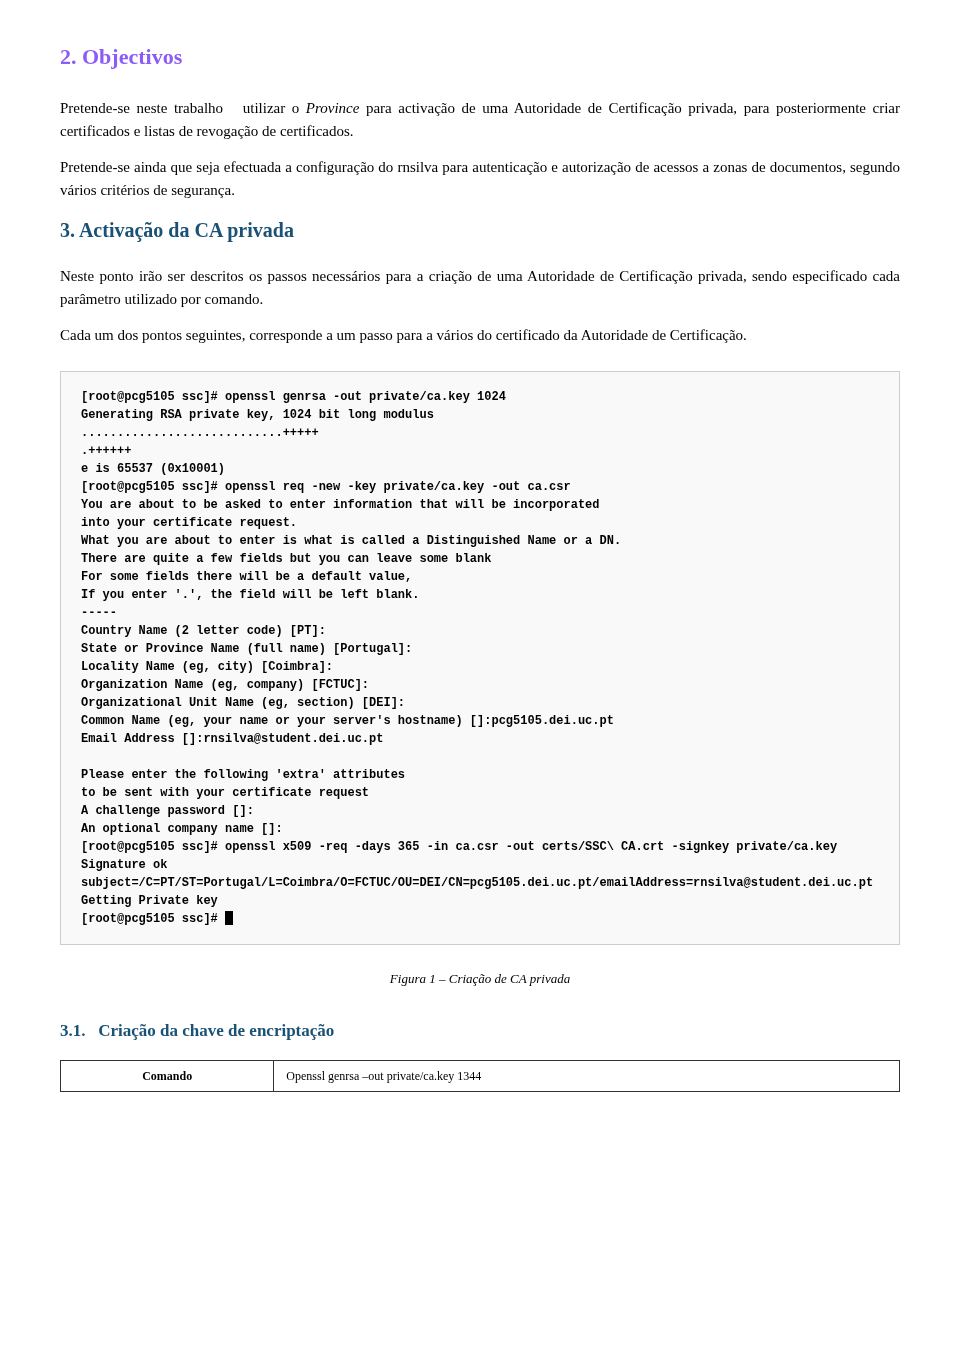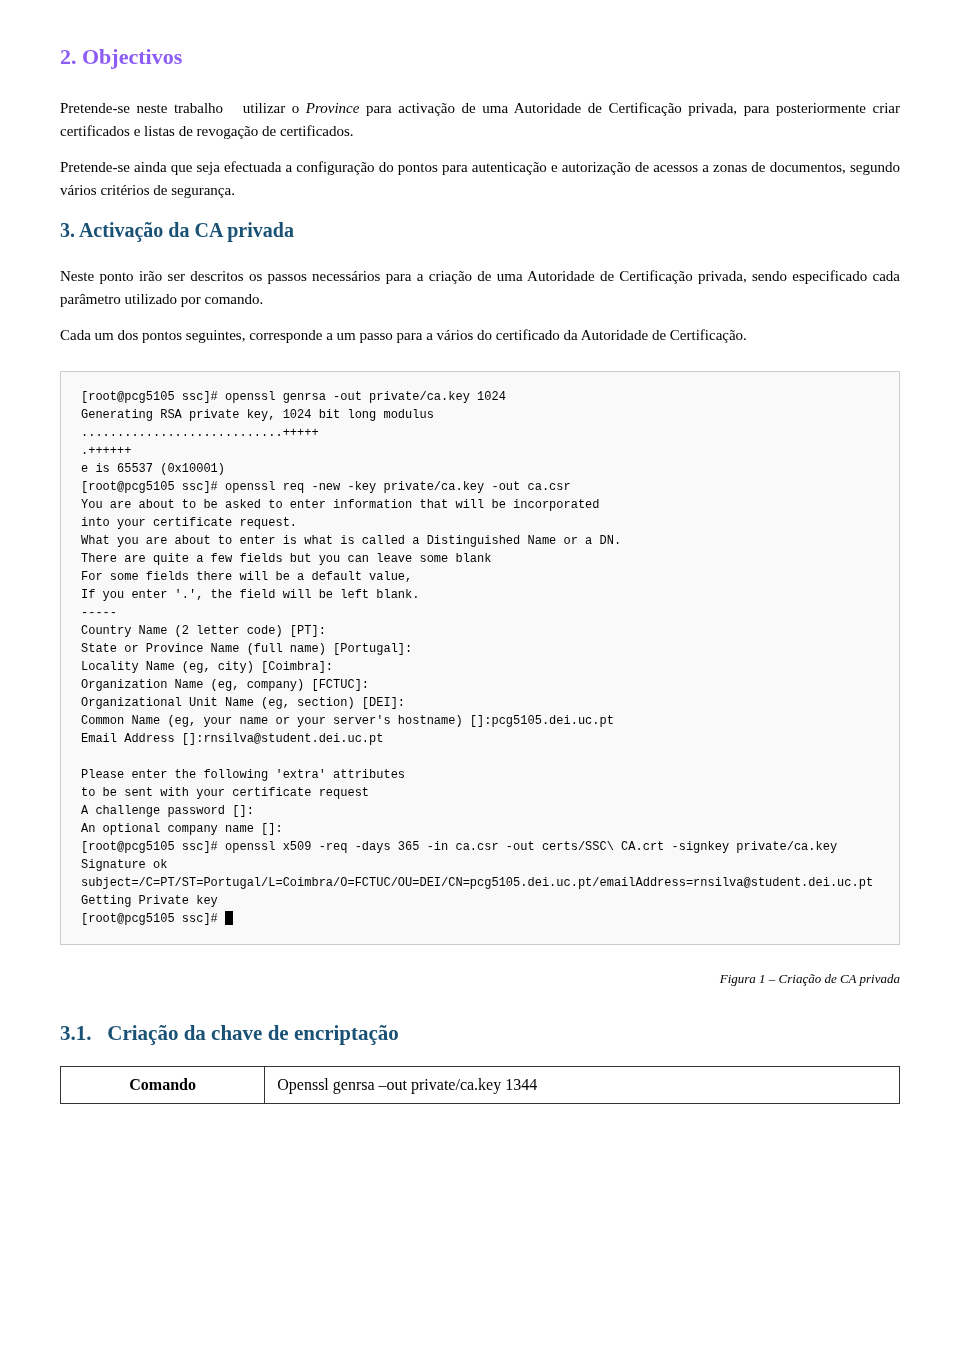--- a/index.html
+++ b/index.html
@@ -28,21 +28,21 @@
 
     h3 {
       font-size: 20px;
       font-weight: bold;
       color: #1a5276;
       margin-bottom: 20px;
       margin-top: 10px;
     }
 
     h3.sub {
-      font-size: 21px;
+      font-size: 17px;
       font-weight: bold;
       color: #1a5276;
       margin-bottom: 16px;
       margin-top: 24px;
     }
 
     p {
       margin-bottom: 14px;
       text-align: justify;
     }
@@ -54,40 +54,41 @@
     .code-block {
       background: #f9f9f9;
       border: 1px solid #ccc;
       font-family: 'Courier New', Courier, monospace;
       font-size: 12px;
       padding: 16px 20px;
       margin: 24px 0;
       white-space: pre;
       line-height: 1.5;
       color: #000;
+      font-weight: bold;
     }
 
     .figure-caption {
-      text-align: right;
+      text-align: center;
       font-style: italic;
       font-size: 13px;
       margin-bottom: 24px;
       color: #000;
     }
 
     .table-command {
       border-collapse: collapse;
       width: 100%;
       margin-top: 16px;
     }
 
     .table-command th, .table-command td {
       border: 1px solid #333;
       padding: 6px 12px;
-      font-size: 16px;
+      font-size: 12px;
     }
 
     .table-command th {
       font-weight: bold;
       background: #fff;
     }
 
     .sub-section {
       margin-top: 30px;
     }
@@ -103,21 +104,21 @@
 </head>
 <body>
 
 <h2>2. Objectivos</h2>
 
 <p>
   Pretende-se neste trabalho &nbsp; utilizar o <em>Province</em> para activação de uma Autoridade de Certificação privada, para posteriormente criar certificados e listas de revogação de certificados.
 </p>
 
 <p>
-  Pretende-se ainda que seja efectuada a configuração do <span>pontos</span> para autenticação e autorização de acessos a zonas de documentos, segundo vários critérios de segurança.
+  Pretende-se ainda que seja efectuada a configuração do <span>rnsilva</span> para autenticação e autorização de acessos a zonas de documentos, segundo vários critérios de segurança.
 </p>
 
 <h3>3. Activação da CA privada</h3>
 
 <p>Neste ponto irão ser descritos os passos necessários para a criação de uma Autoridade de Certificação privada, sendo especificado cada parâmetro utilizado por comando.</p>
 
 <p>Cada um dos pontos seguintes, corresponde a um passo para a vários do certificado da Autoridade de Certificação.</p>
 
 <div class="code-block">[root@pcg5105 ssc]# openssl genrsa -out private/ca.key 1024
 Generating RSA private key, 1024 bit long modulus

